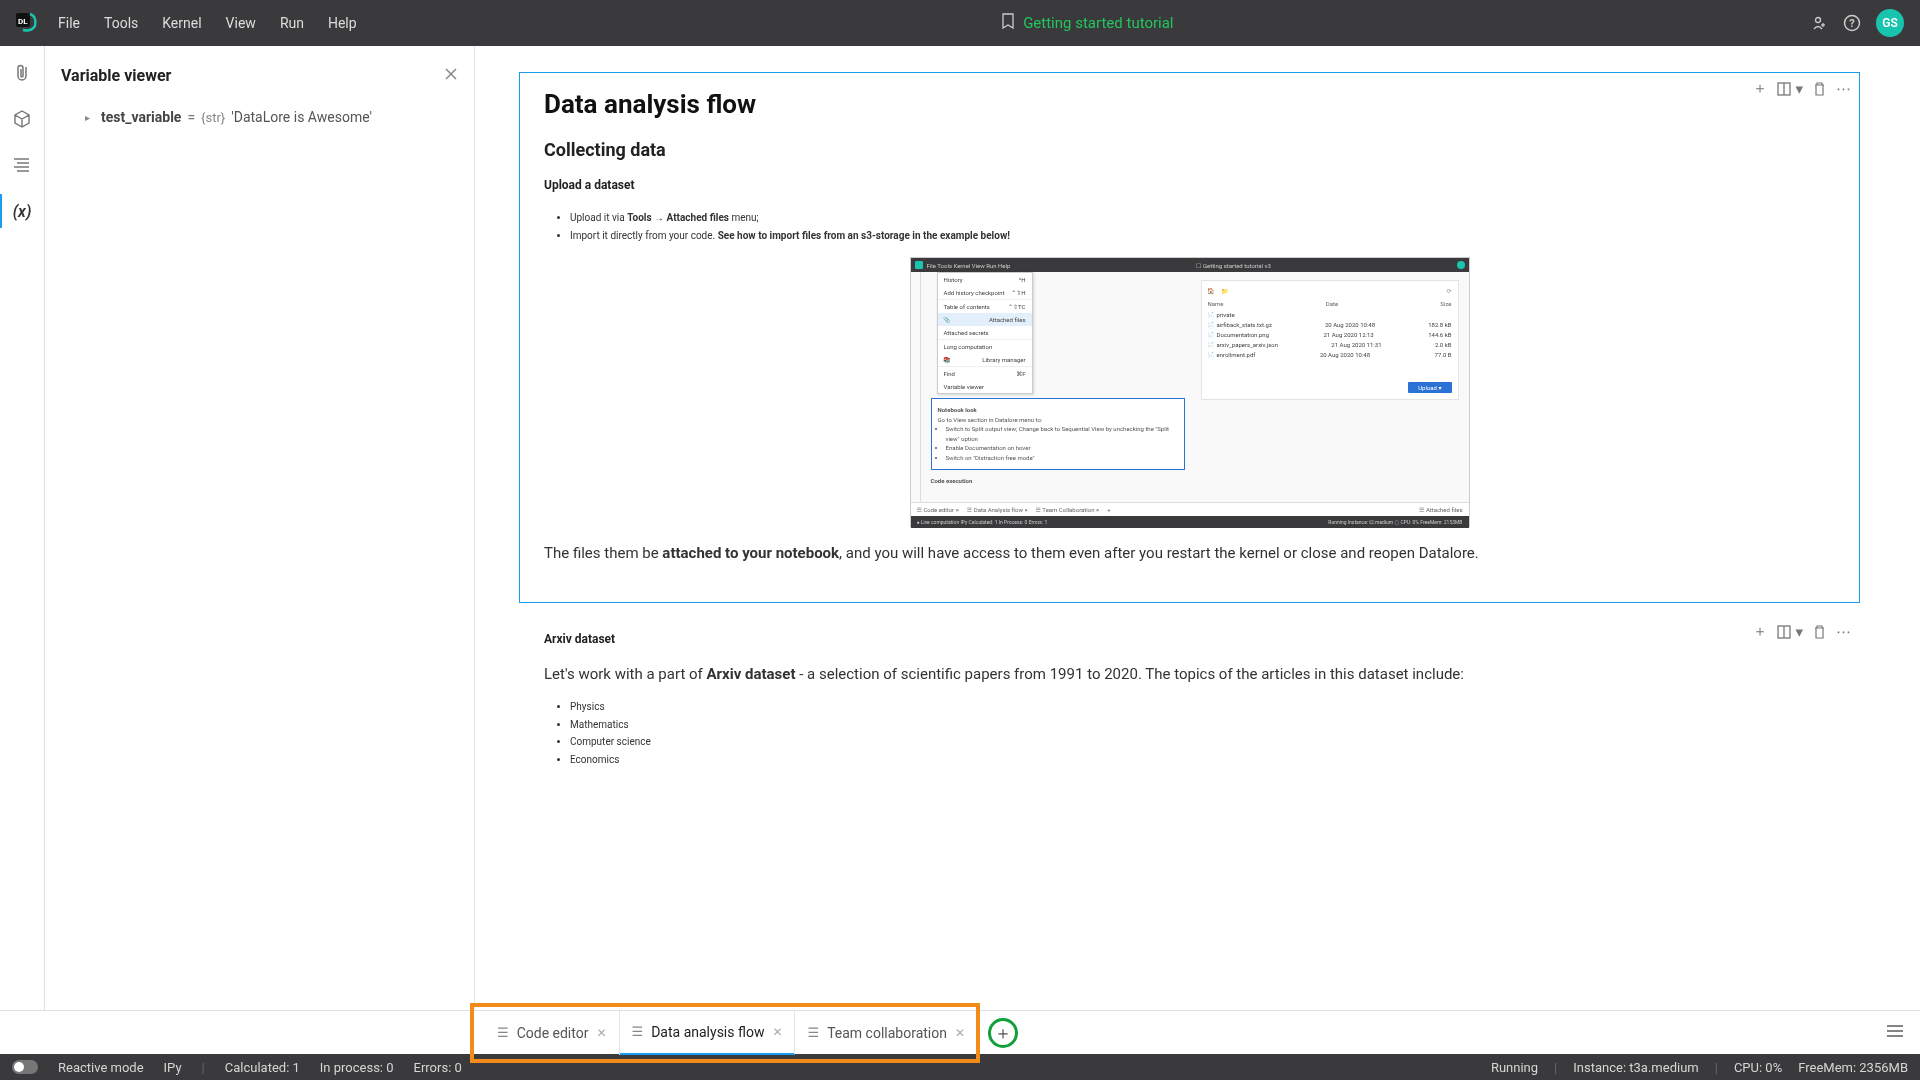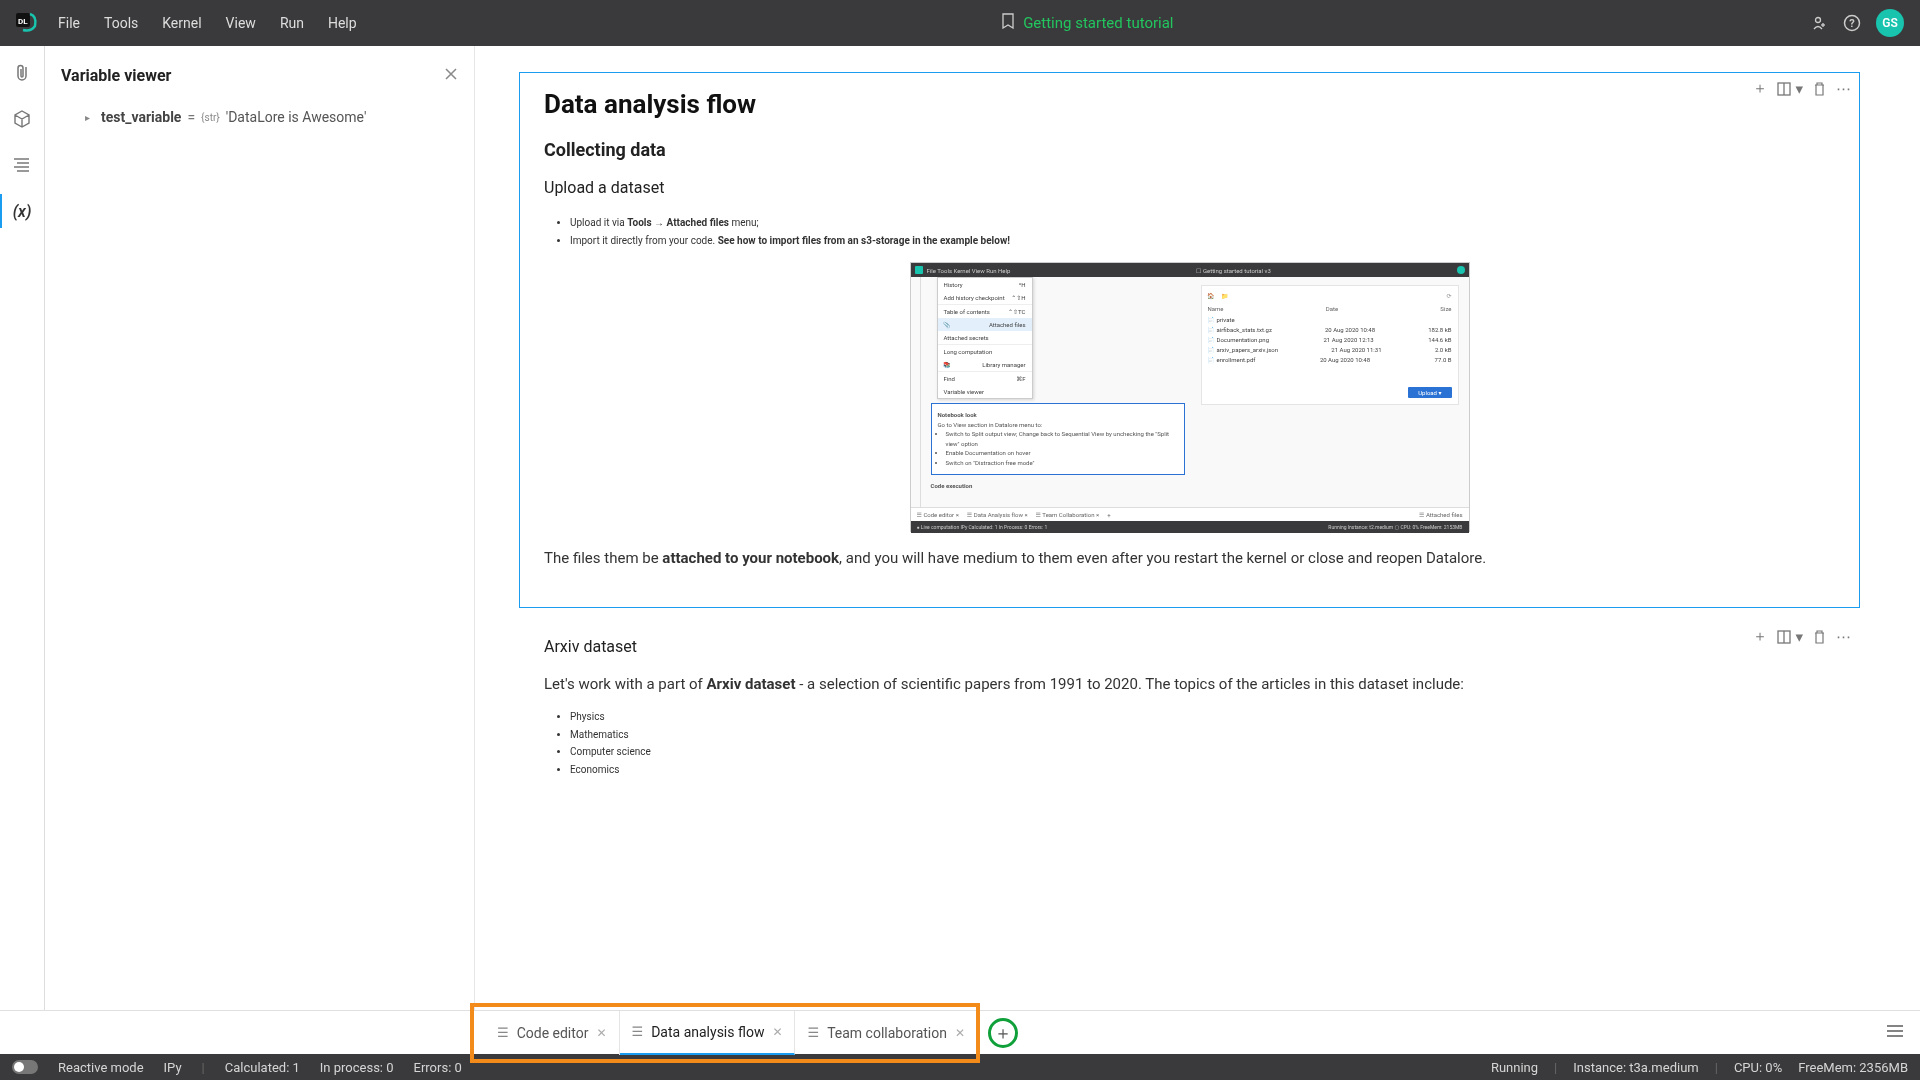--- a/index.html
+++ b/index.html
@@ -153,21 +153,21 @@
     }
     .var-row::before {
       content: '▸';
       position: absolute;
       left: 40px;
       font-size: 10px;
       color: #888;
     }
     .var-name { font-weight: 700; }
     .var-eq { margin: 0 6px; color: #777; }
-    .var-type { color: #888; font-size: 10px; }
+    .var-type { color: #888; font-size: 13px; }
     .var-val { margin-left: 6px; color: #555; }
     
     .content {
       flex: 1;
       overflow: auto;
       background: #fff;
       padding: 26px 60px 0 44px;
     }
     .cell {
       border: 1px solid #1a9cf0;
@@ -195,21 +195,21 @@
     .cell-body {
       padding: 16px 24px 24px 24px;
     }
     h1 {
       font-size: 26px;
       font-weight: 700;
       margin-bottom: 20px;
       color: #111;
     }
     h2 { font-size: 18px; font-weight: 700; margin-bottom: 18px; color: #222; }
-    h3 { font-size: 16px; font-weight: 400; margin-bottom: 18px; color: #222; }
+    h3 { font-size: 12px; font-weight: 700; margin-bottom: 18px; color: #222; }
     p.para {
       font-size: 15px;
       color: #333;
       margin: 0 0 14px 0;
       line-height: 1.4;
     }
     ul.bullets {
       margin: 0 0 14px 26px;
       font-size: 10px;
       color: #333;
@@ -540,21 +540,21 @@
             <span>☰ <span>Data Analysis flow</span> ×</span>
             <span>☰ <span>Team Collaboration</span> ×</span>
             <span>+</span>
             <span style="margin-left:auto">☰ <span>Attached files</span></span>
           </div>
           <div class="emb-status">
             <span>● Live computation     IPy     Calculated: 1     In Process: 0     Errors: 1</span>
             <span>Running     Instance: t2.medium     ▢ CPU: 0%   FreeMem: 2153MB</span>
           </div>
         </div>
-        <p class="para"><span>The files them be </span><span class="inline-bold">attached to your notebook</span><span>, and you will have medium to them even after you restart the kernel or close and reopen Datalore.</span></p>
+        <p class="para"><span>The files them be </span><span class="inline-bold">attached to your notebook</span><span>, and you will have access to them even after you restart the kernel or close and reopen Datalore.</span></p>
       </div>
     </div>
 
     <div class="cell cell-plain">
       <div class="cell-toolbar">
         <span class="ticon">＋</span>
         <span class="ticon"><svg width="18" height="14" viewBox="0 0 18 14">
               <rect x="1" y="1" width="12" height="12" fill="none" stroke="#777" stroke-width="1.3"></rect>
               <line x1="7" y1="1" x2="7" y2="13" stroke="#777" stroke-width="1.3"></line>
             </svg> ▾</span>

